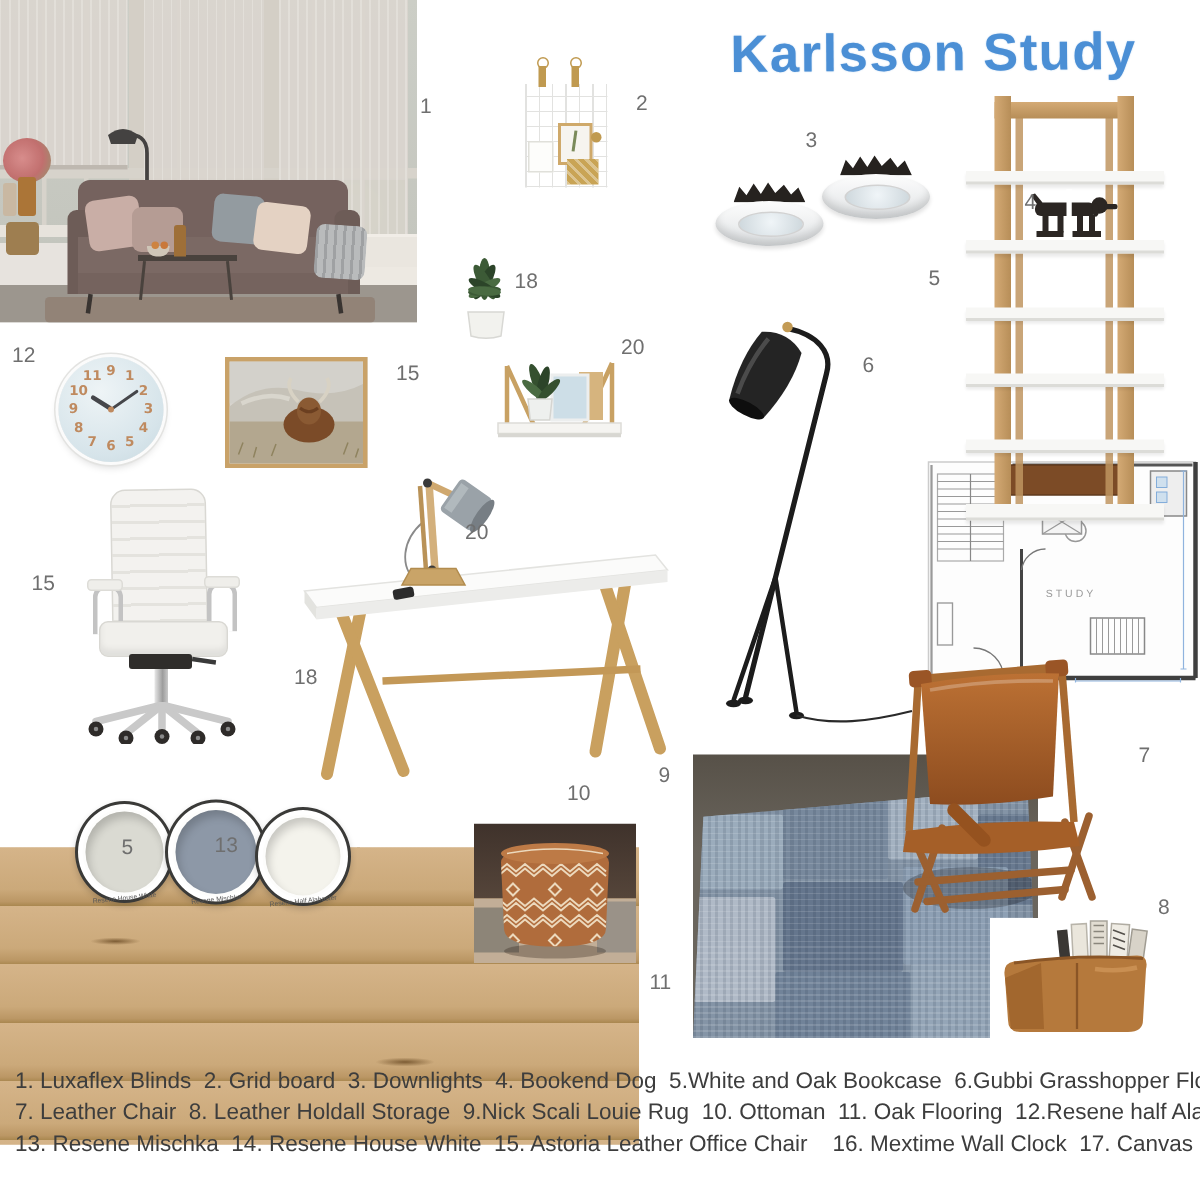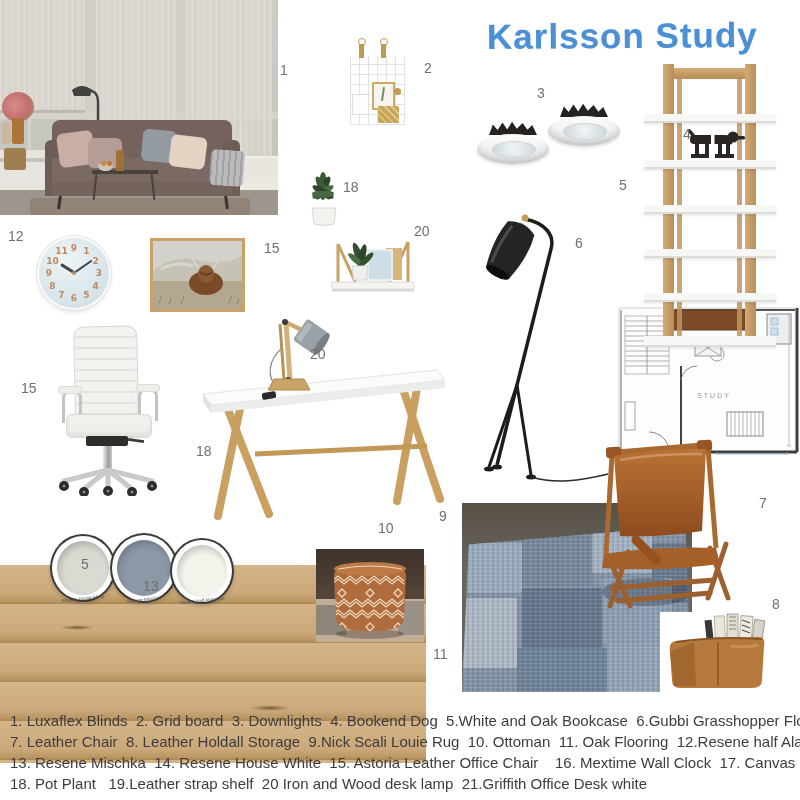--- a/index.html
+++ b/index.html
@@ -478,30 +478,29 @@
   <div class="num" style="left:424px;top:60px">2</div>
   <div class="num" style="left:537px;top:85px">3</div>
   <div class="num" style="left:683px;top:126px">4</div>
   <div class="num" style="left:619px;top:177px">5</div>
   <div class="num" style="left:575px;top:235px">6</div>
   <div class="num" style="left:759px;top:495px">7</div>
   <div class="num" style="left:772px;top:596px">8</div>
   <div class="num" style="left:439px;top:508px">9</div>
   <div class="num" style="left:378px;top:520px">10</div>
   <div class="num" style="left:433px;top:646px">11</div>
-  <div class="num" style="left:143px;top:578px">13</div>
+  <div class="num" style="left:143px;top:555px">13</div>
   <div class="num" style="left:81px;top:556px">5</div>
   <div class="num" style="left:21px;top:380px">15</div>
   <div class="num" style="left:8px;top:228px">12</div>
   <div class="num" style="left:264px;top:240px">15</div>
   <div class="num" style="left:343px;top:179px">18</div>
   <div class="num" style="left:414px;top:223px">20</div>
   <div class="num" style="left:310px;top:346px">20</div>
   <div class="num" style="left:196px;top:443px">18</div>
 
   <div id="title">Karlsson Study</div>
 
   <div class="caption" style="top:712px">1. Luxaflex Blinds  2. Grid board  3. Downlights  4. Bookend Dog  5.White and Oak Bookcase  6.Gubbi Grasshopper Floor Lamp</div>
   <div class="caption" style="top:733px">7. Leather Chair  8. Leather Holdall Storage  9.Nick Scali Louie Rug  10. Ottoman  11. Oak Flooring  12.Resene half Alabaster</div>
   <div class="caption" style="top:754px">13. Resene Mischka  14. Resene House White  15. Astoria Leather Office Chair    16. Mextime Wall Clock  17. Canvas Print</div>
-  <div class="caption" style="top:775px">18. Pot Plant   19.Leather strap shelf  20 Iron and Wood desk lamp  21.Griffith Office Desk white</div>
 
 </div>
 
 </body></html>

